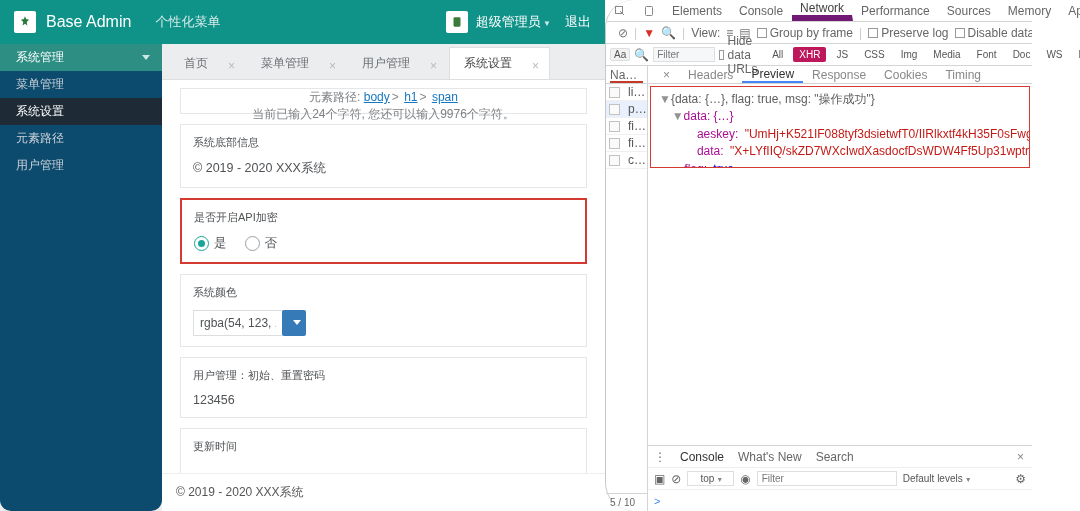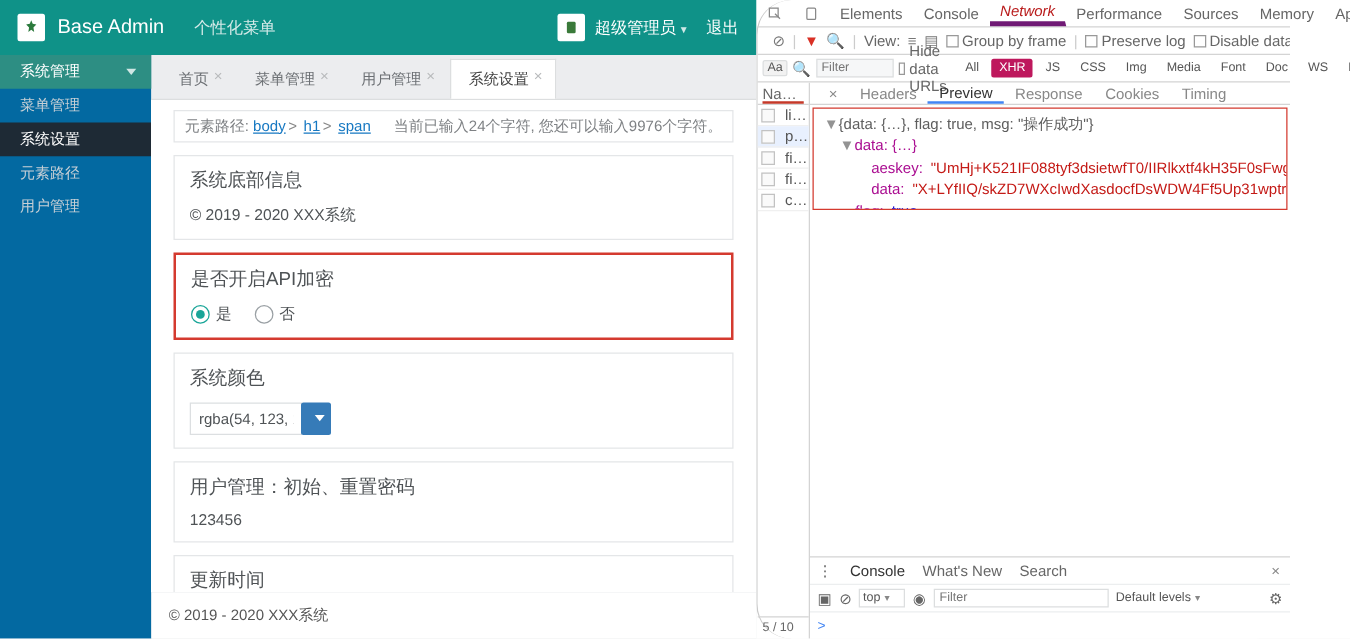--- a/index.html
+++ b/index.html
@@ -15,45 +15,45 @@
     .topbar .menutop { font-size: 13px; color: #d6ebe9; }
     .topbar .spacer { flex: 1; }
     .topbar .avatar { width: 22px; height: 22px; background: #fff; border-radius: 2px; display: flex; align-items: center; justify-content: center; margin-right: 8px; }
     .topbar .avatar svg { width: 14px; height: 14px; }
     .topbar .user { font-size: 13px; margin-right: 8px; }
     .topbar .user::after { content: " ▼"; font-size: 8px; opacity: .8; }
     .topbar .logout { font-size: 13px; margin-left: 6px; }
 
     .body { flex: 1; display: flex; overflow: hidden; }
 
-    .sidebar { width: 121px; background: #0369a1; color: #c8d0d6; }
+    .sidebar { width: 162px; background: #0c4a6e; color: #c8d0d6; border-radius: 11px; }
     .sidebar .item { height: 27px; display: flex; align-items: center; padding-left: 16px; font-size: 12px; cursor: pointer; }
     .sidebar .item.open { background: #2d8e83; color: #fff; position: relative; }
     .sidebar .item.open::after { content: ""; position: absolute; right: 12px; width: 0; height: 0; border-left: 4px solid transparent; border-right: 4px solid transparent; border-top: 5px solid #cfe7e4; }
     .sidebar .item.active { background: #1e2a35; color: #fff; }
 
     .main { flex: 1; display: flex; flex-direction: column; overflow: hidden; }
 
     .tabs { height: 36px; background: #ecedef; display: flex; align-items: flex-end; padding-left: 8px; gap: 2px; border-bottom: 1px solid #dcdedf; }
-    .tabs .tab { padding: 7px 10px 7px 14px; font-size: 12px; color: #6b6f73; background: transparent; display: flex; align-items: flex-start; gap: 4px; cursor: pointer; }
+    .tabs .tab { padding: 7px 10px 7px 14px; font-size: 12px; color: #6b6f73; background: transparent; display: flex; align-items: flex-end; gap: 20px; cursor: pointer; }
     .tabs .tab .x { color: #b8babc; font-size: 12px; line-height: 1; }
     .tabs .tab.active { background: #fff; color: #444; border-top: 1px solid #dcdedf; border-left: 1px solid #dcdedf; border-right: 1px solid #dcdedf; }
 
     .content { flex: 1; background: #fff; overflow-y: auto; padding: 8px 18px; position: relative; }
     .content::-webkit-scrollbar { width: 14px; }
     .content::-webkit-scrollbar-track { background: #f4f5f6; }
     .content::-webkit-scrollbar-thumb { background: #d6d8da; border-radius: 2px; }
 
-    .pathbar { display: flex; justify-content: space-between; align-items: center; height: 26px; border: 1px solid #e4e6e8; padding: 0 8px; color: #7e8184; font-size: 11px; margin-bottom: 10px; }
+    .pathbar { display: flex; justify-content: space-between; align-items: center; height: 26px; border: 1px solid #e4e6e8; padding: 0 8px; color: #7e8184; font-size: 11px; margin-bottom: 10px; flex-direction: column; }
     .pathbar a { color: #1678c2; text-decoration: underline; }
     .pathbar span.sep { margin: 0 2px; color: #888; }
 
     .panel { border: 1px solid #e4e6e8; padding: 10px 12px; margin-bottom: 10px; color: #555; }
     .panel.highlight { border: 2px solid #d43a2f; }
-    .panel .label { font-size: 15px; margin-bottom: 10px; color: #4f5356; }
+    .panel .label { font-size: 11px; margin-bottom: 10px; color: #4f5356; }
     .panel .value { font-size: 12.5px; color: #4f5356; }
 
     .radio-row { display: flex; align-items: center; gap: 18px; }
     .radio { display: flex; align-items: center; gap: 5px; }
     .radio .circle { width: 15px; height: 15px; border-radius: 50%; border: 1.5px solid #9aa0a4; display: flex; align-items: center; justify-content: center; }
     .radio.checked .circle { border-color: #19a598; }
     .radio.checked .circle::after { content: ""; width: 7px; height: 7px; border-radius: 50%; background: #19a598; }
     .radio .rlabel { font-size: 12.5px; color: #4f5356; }
 
     .colorfield { display: flex; align-items: center; }
@@ -61,21 +61,21 @@
     .colorfield .swatch { width: 24px; height: 26px; background: #367bb8; border-radius: 2px; margin-left: -1px; position: relative; }
     .colorfield .swatch::after { content: ""; position: absolute; right: 5px; top: 10px; width: 0; height: 0; border-left: 4px solid transparent; border-right: 4px solid transparent; border-top: 5px solid #fff; }
 
     .footer { padding: 10px 14px; font-size: 12px; color: #555; background: #fff; border-top: 1px solid #eceeef; }
 
     
     .devtools { width: 427px; height: 511px; border-left: 1px solid #c8c8c8; background: #fff; display: flex; flex-direction: column; font-family: Menlo, Consolas, monospace; border-radius: 28px; }
 
     .dt-top { height: 22px; border-bottom: 1px solid #d4d4d4; display: flex; align-items: center; font-size: 11px; color: #666; }
     .dt-top .dtab { padding: 0 8px; height: 100%; display: flex; align-items: center; cursor: pointer; border-right: 1px solid transparent; }
-    .dt-top .dtab.active { color: #b91c1c; border-bottom: 4px solid #701a75; font-style: italic; }
+    .dt-top .dtab.active { color: #404040; border-bottom: 6px solid #701a75; }
 
     .dt-toolbar { height: 22px; border-bottom: 1px solid #d4d4d4; display: flex; align-items: center; padding: 0 6px; font-size: 11px; color: #666; gap: 6px; white-space: nowrap; overflow: hidden; }
     .dt-toolbar .rec { width: 11px; height: 11px; border-radius: 50%; background: #d93025; }
     .dt-toolbar .ico { color: #777; font-size: 12px; }
     .dt-toolbar .chk { display: flex; align-items: center; gap: 3px; }
     .dt-toolbar .chk .box { width: 10px; height: 10px; border: 1px solid #999; }
 
     .dt-filter { height: 22px; border-bottom: 1px solid #d4d4d4; display: flex; align-items: center; font-size: 11px; color: #666; padding-left: 4px; gap: 4px; }
     .dt-filter .searchbox { border: 1px solid #dcdedf; background: #f6f7f8; width: 62px; height: 15px; font-size: 10px; padding: 0 3px; color: #888; }
     .dt-filter .aa { border: 1px solid #dcdedf; border-radius: 2px; padding: 0 3px; font-size: 10px; color: #555; background: #f2f2f2; }
@@ -107,21 +107,21 @@
     .dt-code .brace { color: #5d5d5d; }
 
     .dt-body-blank { flex: 1; background: #fff; }
 
     .dt-consolebar { height: 22px; border-top: 1px solid #d4d4d4; display: flex; align-items: center; font-size: 11px; color: #666; padding-left: 6px; gap: 14px; }
     .dt-consolebar .ctab { cursor: pointer; }
     .dt-consolebar .ctab.active { color: #333; }
     .dt-consolebar .close-ico { margin-left: auto; padding-right: 8px; color: #888; }
 
     .dt-consolefilter { height: 22px; border-top: 1px solid #eceeef; display: flex; align-items: center; font-size: 11px; color: #666; padding: 0 6px; gap: 6px; }
-    .dt-consolefilter .selbox { border: 1px solid #dcdedf; padding: 1px 10px 1px 2px; font-size: 10px; color: #555; position: relative; }
+    .dt-consolefilter .selbox { border: 1px solid #dcdedf; padding: 1px 10px 1px 12px; font-size: 10px; color: #555; position: relative; }
     .dt-consolefilter .selbox::after { content: " ▼"; font-size: 7px; color: #888; }
     .dt-consolefilter .filterbox { border: 1px solid #dcdedf; width: 140px; height: 15px; font-size: 10px; padding: 0 4px; color: #888; }
     .dt-consolefilter .levels { font-size: 10px; color: #555; }
     .dt-consolefilter .levels::after { content: " ▼"; font-size: 7px; color: #888; }
 
     .dt-prompt { height: 22px; border-top: 1px solid #eceeef; display: flex; align-items: center; padding-left: 6px; font-size: 11px; color: #4285f4; }
   </style>
 </head>
 <body>
 

